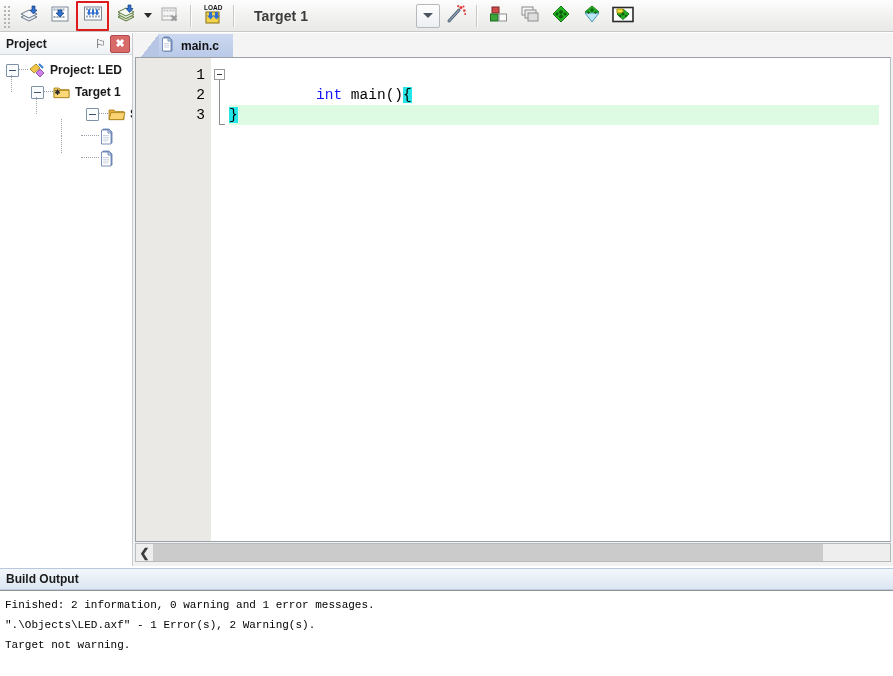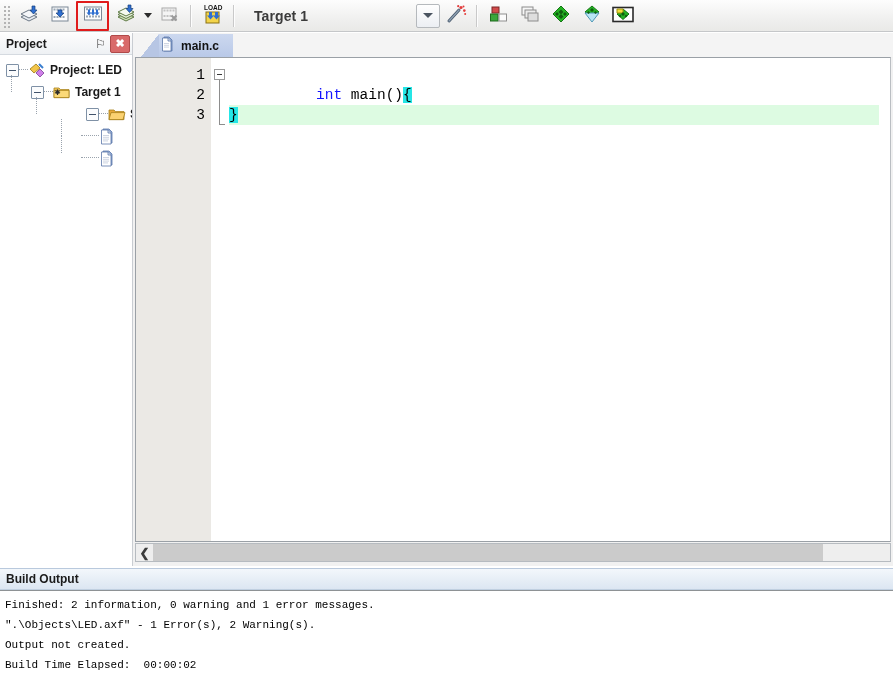--- a/index.html
+++ b/index.html
@@ -626,18 +626,17 @@
   </div>
 
   <div class="build-panel">
     <div class="bo-header">
       <span class="bo-title">Build Output</span>
     </div>
     <div class="bo-edge"></div>
     <div class="bo-body">
       <div class="bo-line">Finished: 2 information, 0 warning and 1 error messages.</div>
       <div class="bo-line">".\Objects\LED.axf" - 1 Error(s), 2 Warning(s).</div>
-      <div class="bo-line">Output not created.</div>
-      <div class="bo-line">Build Time Elapsed:  00:00:02</div>
+      <div class="bo-line">Target not warning.</div>
     </div>
   </div>
 
 </div>
 
 </body></html>

